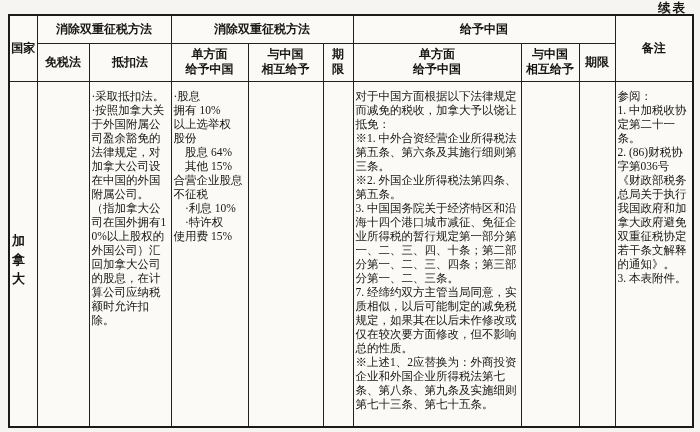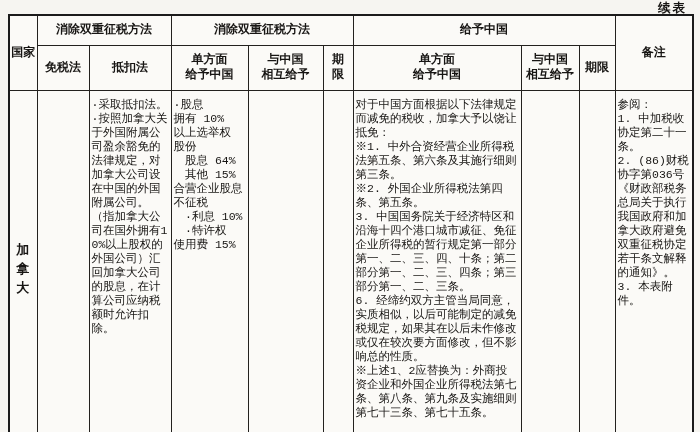--- a/index.html
+++ b/index.html
@@ -4,47 +4,47 @@
 <style>
   * { box-sizing: border-box; }
   html, body { margin: 0; padding: 0; }
   body {
     width: 700px; height: 432px;
     background: #f6f5f1;
     font-family: "Liberation Serif", "DejaVu Serif", serif;
     color: #171513;
     overflow: hidden;
   }
-  .sheet { position: relative; width: 700px; height: 432px; font-family: Liberation Mono, monospace; }
+  .sheet { position: relative; width: 700px; height: 432px; }
   .continued-label {
     position: absolute; top: 0px; right: 13px;
     font-size: 12.5px; font-weight: bold; letter-spacing: 2px;
   }
   table.main {
     position: absolute; left: 8px; top: 14px;
     width: 684px;
     border-collapse: collapse; table-layout: fixed;
     background: #fbfaf7;
     border: 2px solid #1b1b1b;
   }
   th, td { border: 1px solid #23211e; }
   th {
     font-size: 12px; font-weight: bold; text-align: center;
-    padding: 7px 0; white-space: pre-line; line-height: 15px;
+    padding: 1px 0; white-space: pre-line; line-height: 15px;
   }
   tr.hdr-group { height: 28px; }
   tr.hdr-sub   { height: 38px; }
   td.cell {
     vertical-align: top; text-align: left;
     font-size: 11.5px; line-height: 14px;
     padding: 7px 2px;
     white-space: pre-wrap; word-break: break-all;
     height: 346px;
   }
-  td.country-cell { vertical-align: middle; text-align: center; }
+  td.country-cell { vertical-align: middle; text-align: left; }
   .vtext {
     display: inline-block; width: 1.15em;
     font-size: 13px; font-weight: bold;
     line-height: 1.45; word-break: break-all;
     letter-spacing: 1px;
   }
 </style>
 </head>
 <body>
 
@@ -107,21 +107,21 @@
 合营企业股息不征税
 　·利息 10%
 　·特许权
 使用费 15%</td>
         <td class="cell"></td>
         <td class="cell"></td>
         <td class="cell">对于中国方面根据以下法律规定而减免的税收，加拿大予以饶让抵免：
 ※1. 中外合资经营企业所得税法第五条、第六条及其施行细则第三条。
 ※2. 外国企业所得税法第四条、第五条。
 3. 中国国务院关于经济特区和沿海十四个港口城市减征、免征企业所得税的暂行规定第一部分第一、二、三、四、十条；第二部分第一、二、三、四条；第三部分第一、二、三条。
-6. 经缔约双方主管当局同意，实质相似，以后可能制定的减免税规定，如果其在以后未作修改或仅在较次要方面修改，但不影响总的性质。
+7. 经缔约双方主管当局同意，实质相似，以后可能制定的减免税规定，如果其在以后未作修改或仅在较次要方面修改，但不影响总的性质。
 ※上述1、2应替换为：外商投资企业和外国企业所得税法第七条、第八条、第九条及实施细则第七十三条、第七十五条。</td>
         <td class="cell"></td>
         <td class="cell"></td>
         <td class="cell">参阅：
 1. 中加税收协定第二十一条。
 2. (86)财税协字第036号《财政部税务总局关于执行我国政府和加拿大政府避免双重征税协定若干条文解释的通知》。
 3. 本表附件。</td>
       </tr>
     </tbody>
   </table>

